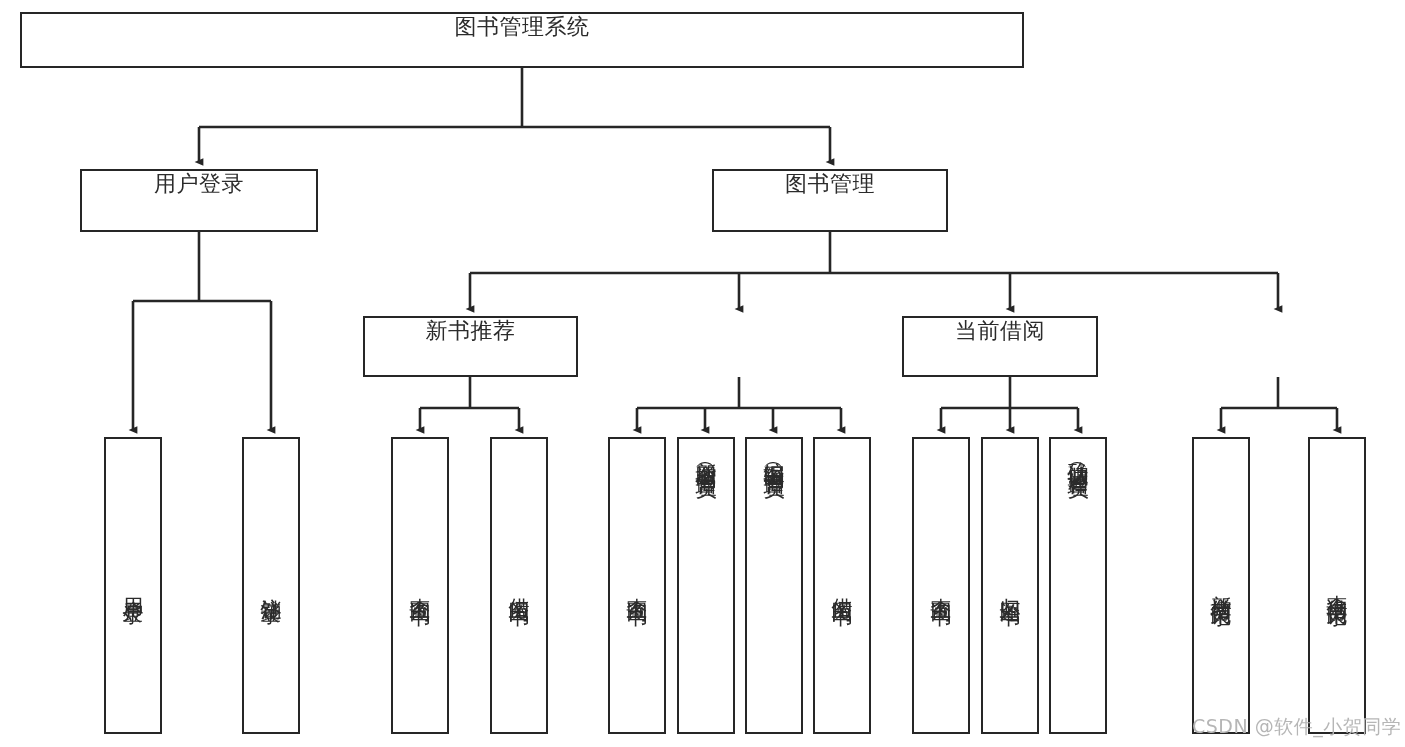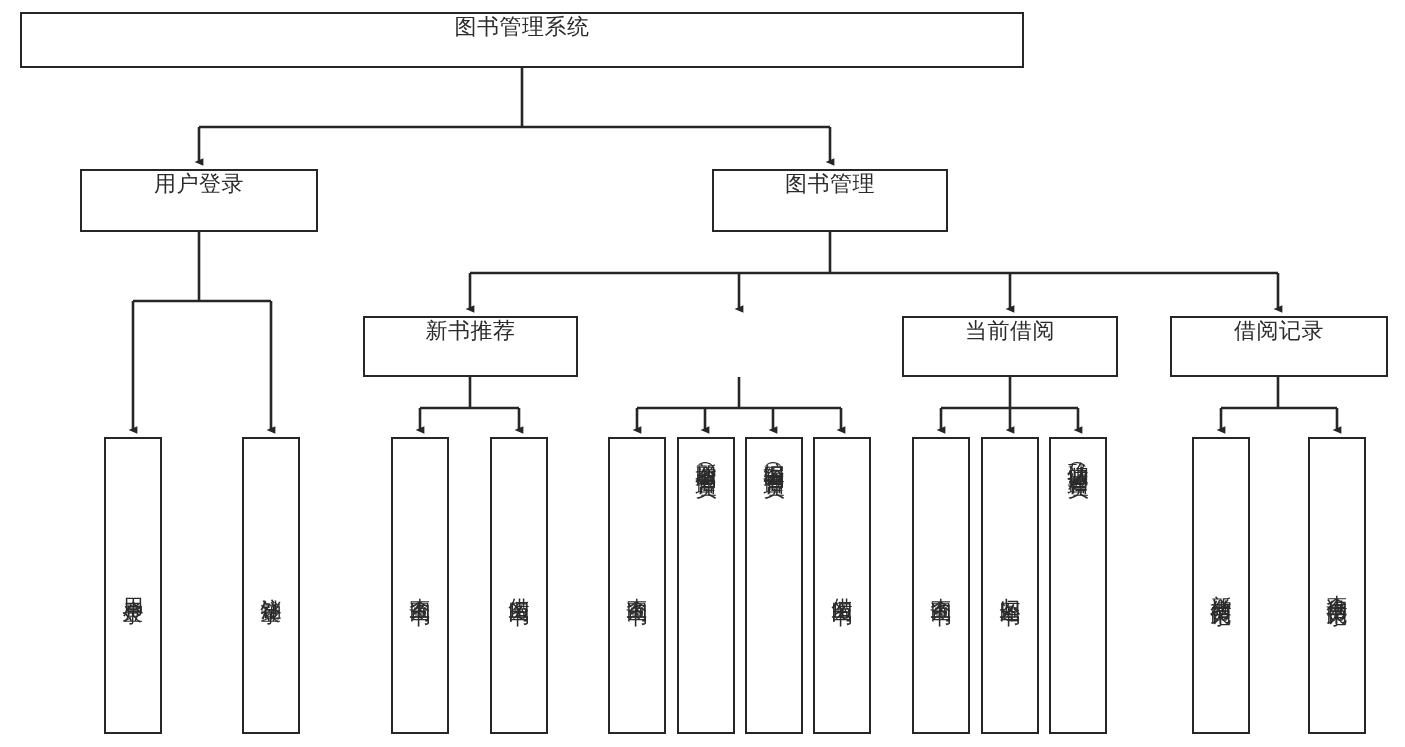--- a/index.html
+++ b/index.html
@@ -140,27 +140,24 @@
 
   <div class="node" style="left:363px; top:316px; width:215px; height:61px;">
     <span class="label">新书推荐</span>
   </div>
 
   <div class="node" style="left:712px; top:169px; width:236px; height:63px;">
     <span class="label">图书管理</span>
   </div>
 
 
-  <div class="node" style="left:902px; top:316px; width:216px; height:61px;">
+  <div class="node" style="left:902px; top:316px; width:196px; height:61px;">
     <span class="label">当前借阅</span>
   </div>
 
-  <div class="node" style="left:1170px; top:316px; width:218px; height:61px;">
-    <span class="label">借阅记录</span>
-  </div>
 
   <div class="node leaf center-v" style="left:104px; top:437px; width:58px; height:297px;">
     <span class="label">用户登录</span>
   </div>
 
   <div class="node leaf center-v" style="left:242px; top:437px; width:58px; height:297px;">
     <span class="label">注销登录</span>
   </div>
 
   <div class="node leaf center-v" style="left:391px; top:437px; width:58px; height:297px;">
@@ -200,14 +197,15 @@
   </div>
 
   <div class="node leaf center-v" style="left:1192px; top:437px; width:58px; height:297px;">
     <span class="label">新增借阅记录</span>
   </div>
 
   <div class="node leaf center-v" style="left:1308px; top:437px; width:58px; height:297px;">
     <span class="label">查询借阅记录</span>
   </div>
 
+  <div class="watermark" style="left:1192px; top:714px;">CSDN @软件_小贺同学</div>
 
 </div>
 
 </body></html>

